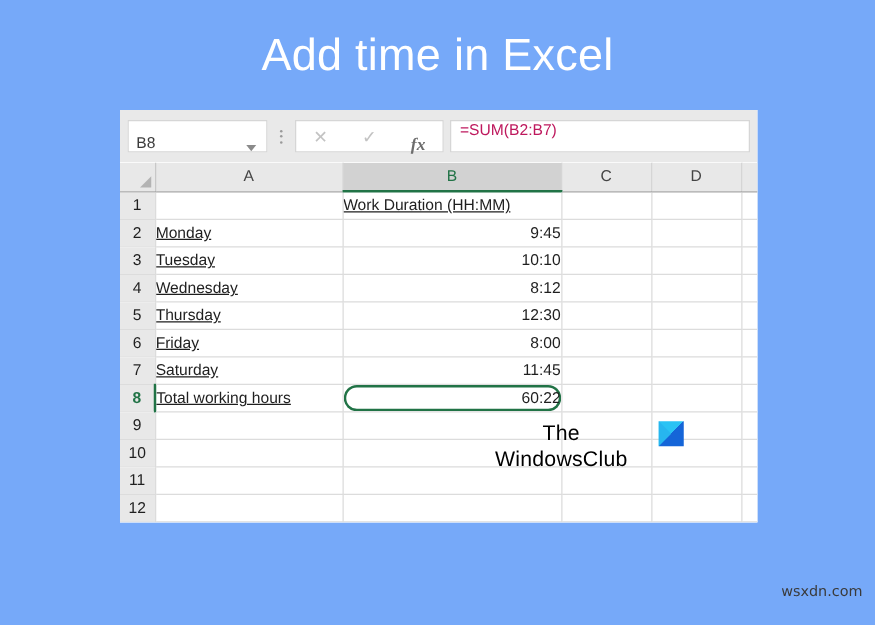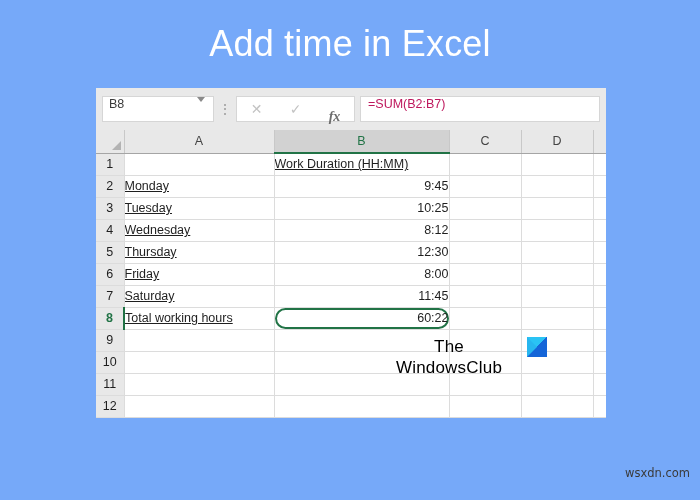--- a/index.html
+++ b/index.html
@@ -45,21 +45,21 @@
     display: flex;
     align-items: center;
     padding: 0 6px;
   }
   #name-box {
     width: 112px;
     height: 26px;
     background: #ffffff;
     border: 1px solid #d6d6d6;
     display: flex;
-    align-items: flex-start;
+    align-items: flex-end;
     padding: 0 6px;
     font-size: 12.5px;
     color: #3b3b3b;
     position: relative;
   }
   #name-box .nb-label { flex: 1; }
   .chev-down {
     width: 0; height: 0;
     border-left: 4.5px solid transparent;
     border-right: 4.5px solid transparent;
@@ -319,21 +319,21 @@
         <td class="cell txt">Monday</td>
         <td class="cell num">9:45</td>
         <td class="cell"></td>
         <td class="cell"></td>
         <td class="cell"></td>
       </tr>
 
       <tr>
         <td class="row-head">3</td>
         <td class="cell txt">Tuesday</td>
-        <td class="cell num">10:25</td>
+        <td class="cell num">10:10</td>
         <td class="cell"></td>
         <td class="cell"></td>
         <td class="cell"></td>
       </tr>
 
       <tr>
         <td class="row-head">4</td>
         <td class="cell txt">Wednesday</td>
         <td class="cell num">8:12</td>
         <td class="cell"></td>

